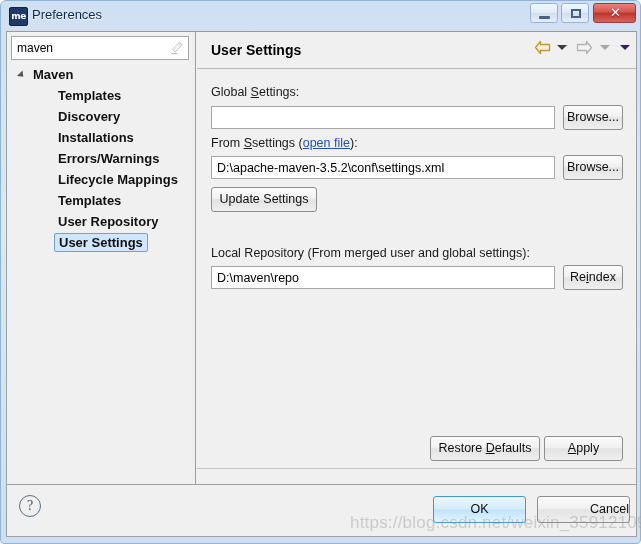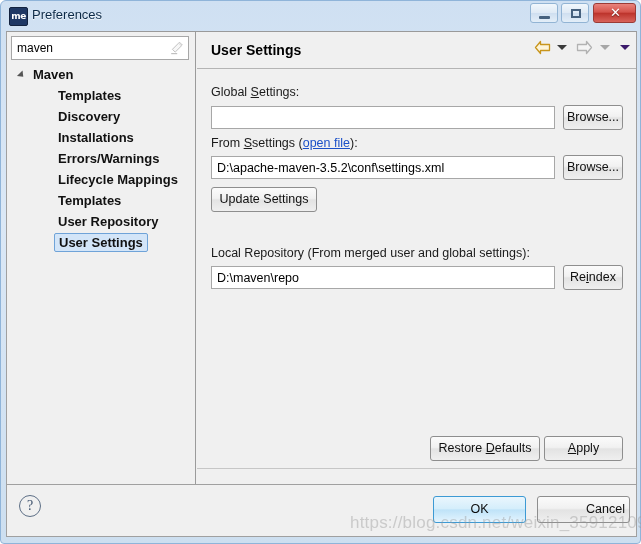--- a/index.html
+++ b/index.html
@@ -303,21 +303,21 @@
     left: 536px; top: 495px;
     width: 93px; height: 27px;
     box-sizing: border-box;
     border: 1px solid #8e8e8e;
     border-radius: 3px;
     background: linear-gradient(to bottom, #fbfbfb 0%, #f1f1f1 45%, #e3e3e3 52%, #efefef 100%);
     font-family: "Liberation Sans", sans-serif;
     font-size: 12.5px;
     color: #101010;
     line-height: 25px;
-    text-align: left;
+    text-align: right;
     cursor: default;
     padding-left: 48px;
   }
 
   #watermark {
     position: absolute;
     left: 349px; top: 512px;
     font-size: 17px;
     font-family: "Liberation Sans", sans-serif;
     color: rgba(150,150,150,0.42);

